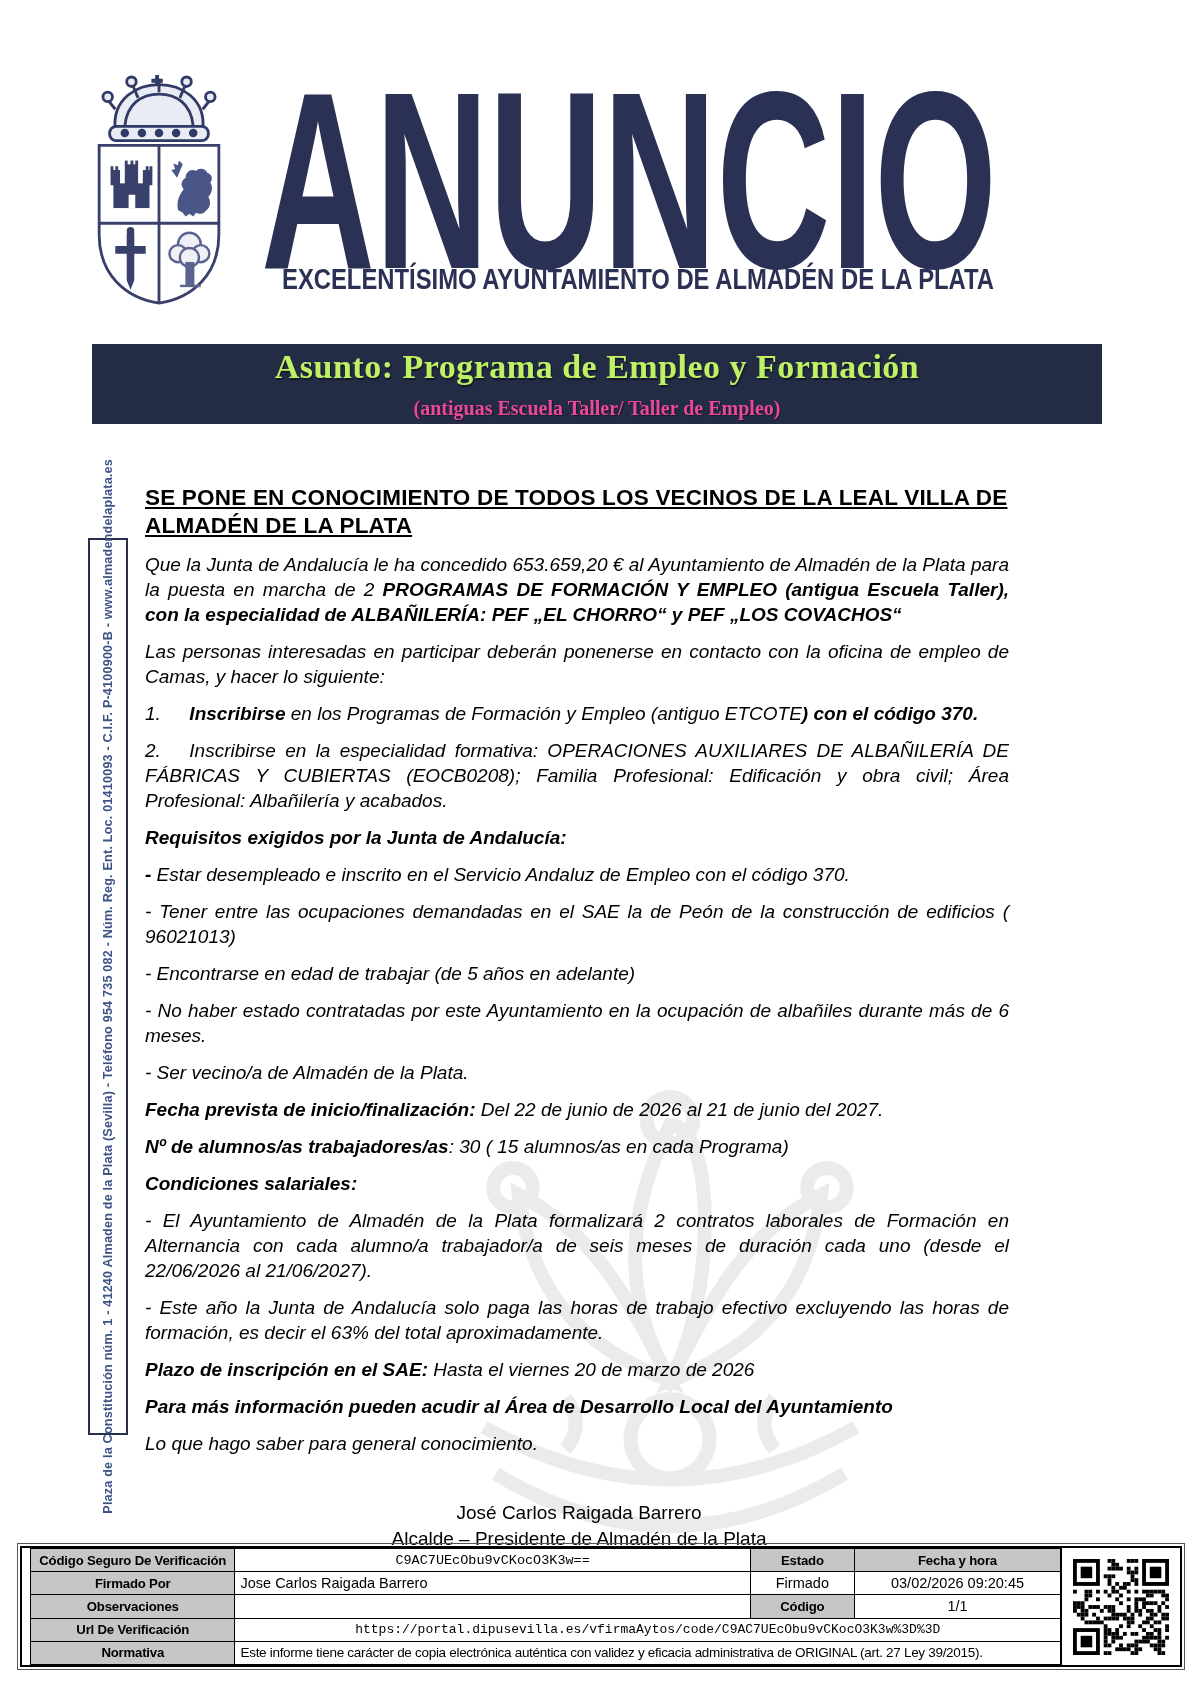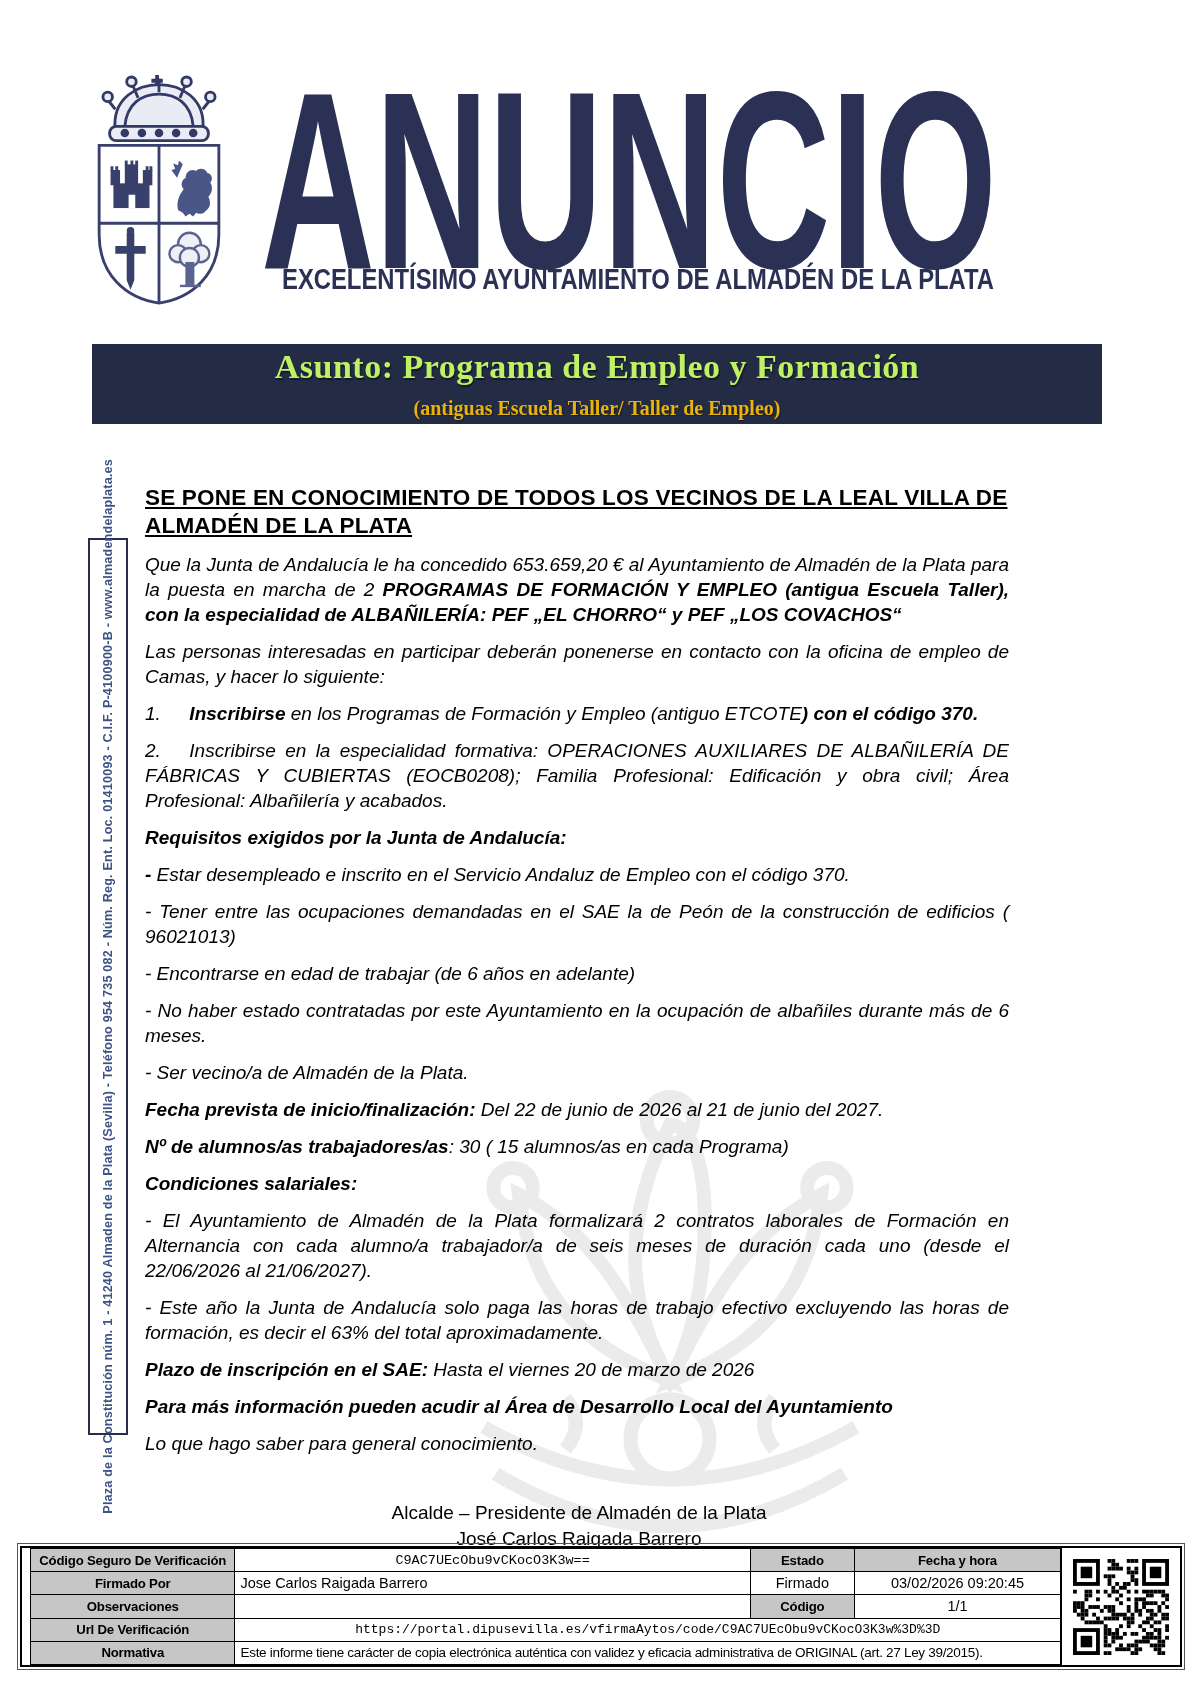--- a/index.html
+++ b/index.html
@@ -9,21 +9,21 @@
   
   .crest{position:absolute;left:83px;top:66px;width:152px;height:248px;}
   .big-title-svg{position:absolute;left:260px;top:72px;width:740px;height:210px;}
   .org-subtitle-svg{position:absolute;left:282px;top:260px;width:716px;height:40px;}
 
   
   .banner{position:absolute;left:92px;top:344px;width:1010px;height:80px;background:#232b45;
           display:flex;flex-direction:column;align-items:center;justify-content:center;}
   .banner-title{font-family:"Liberation Serif",serif;font-weight:bold;font-size:34px;color:#bef264;
                 line-height:1.1;text-shadow:1px 2px 1px rgba(0,0,0,.45);letter-spacing:.5px;}
-  .banner-subtitle{font-family:"Liberation Serif",serif;font-weight:bold;font-size:20px;color:#eab308;
+  .banner-subtitle{font-family:"Liberation Serif",serif;font-weight:bold;font-size:20px;color:#ec4899;
                    margin-top:11px;text-shadow:1px 1px 1px rgba(0,0,0,.4);}
 
   
   .side-box{position:absolute;left:88px;top:538px;width:40px;height:897px;border:2px solid #272e4d;
             box-sizing:border-box;display:flex;align-items:center;justify-content:center;background:#fff;}
   .side-text{writing-mode:vertical-rl;transform:rotate(180deg);font-size:12.6px;color:#3d5285;
              letter-spacing:.2px;white-space:nowrap;font-weight:bold;}
 
   
   .watermark{position:absolute;left:320px;top:1090px;width:700px;height:500px;opacity:.55;pointer-events:none;}
@@ -143,34 +143,34 @@
 
   <main class="main">
     <h1>SE PONE EN CONOCIMIENTO DE TODOS LOS VECINOS DE LA LEAL VILLA DE ALMADÉN DE LA PLATA</h1>
     <p><span>Que la Junta de Andalucía le ha concedido 653.659,20 € al Ayuntamiento de Almadén de la Plata para la puesta en marcha de 2 </span><b>PROGRAMAS DE FORMACIÓN Y EMPLEO (antigua Escuela Taller), con la especialidad de  ALBAÑILERÍA: PEF „EL CHORRO“ y PEF „LOS COVACHOS“</b></p>
     <p><span>Las personas interesadas en participar deberán ponenerse en contacto con la oficina de empleo de Camas, y hacer lo siguiente:</span></p>
     <p><span>1.  </span><b>Inscribirse</b><span> en los Programas de Formación y Empleo (antiguo ETCOTE</span><b>) con el código 370.</b></p>
     <p><span>2.  Inscribirse en la especialidad formativa: OPERACIONES AUXILIARES DE ALBAÑILERÍA DE FÁBRICAS Y CUBIERTAS (EOCB0208); Familia Profesional: Edificación y obra civil; Área Profesional: Albañilería  y acabados.</span></p>
     <p><b>Requisitos exigidos por la Junta de Andalucía:</b></p>
     <p><b>- </b><span>Estar desempleado e inscrito en el Servicio Andaluz de Empleo con el código 370.</span></p>
     <p><span>- Tener entre las ocupaciones demandadas en el SAE la de Peón de la construcción de edificios ( 96021013)</span></p>
-    <p><span>- Encontrarse en edad de trabajar (de 6 años en adelante)</span></p>
+    <p><span>- Encontrarse en edad de trabajar (de 5 años en adelante)</span></p>
     <p><span>- No haber estado contratadas por este Ayuntamiento en la ocupación de albañiles durante más de 6 meses.</span></p>
     <p><span>- Ser vecino/a de Almadén de la Plata.</span></p>
     <p><b>Fecha prevista de inicio/finalización:</b><span> Del 22 de junio de 2026 al 21 de junio del 2027.</span></p>
     <p><b>Nº de alumnos/as trabajadores/as</b><span>: 30 ( 15 alumnos/as en cada Programa)</span></p>
     <p><b>Condiciones salariales:</b></p>
     <p><span>- El Ayuntamiento de Almadén de la Plata formalizará 2 contratos laborales de Formación en Alternancia con cada alumno/a trabajador/a de seis meses de duración cada uno (desde el 22/06/2026 al 21/06/2027).</span></p>
     <p><span>- Este año la Junta de Andalucía solo paga las horas de trabajo efectivo excluyendo las horas de formación, es decir el 63% del total aproximadamente.</span></p>
     <p><b>Plazo de inscripción en el SAE:</b><span> Hasta el viernes 20 de marzo de 2026</span></p>
     <p><b>Para más información pueden acudir al Área de Desarrollo Local del Ayuntamiento</b></p>
     <p><span>Lo que hago saber para general conocimiento.</span></p>
     <div class="sig">
+      <div>José Carlos Raigada Barrero</div>
       <div>Alcalde – Presidente de Almadén de la Plata</div>
-      <div>José Carlos Raigada Barrero</div>
       <div>con fecha al pie del documento firmado electrónicamente</div>
     </div>
   </main>
 
   <footer class="footer">
     <table class="vtab">
       <colgroup>
           <col style="width:204px">
           <col style="width:514px">
           <col style="width:104px">

